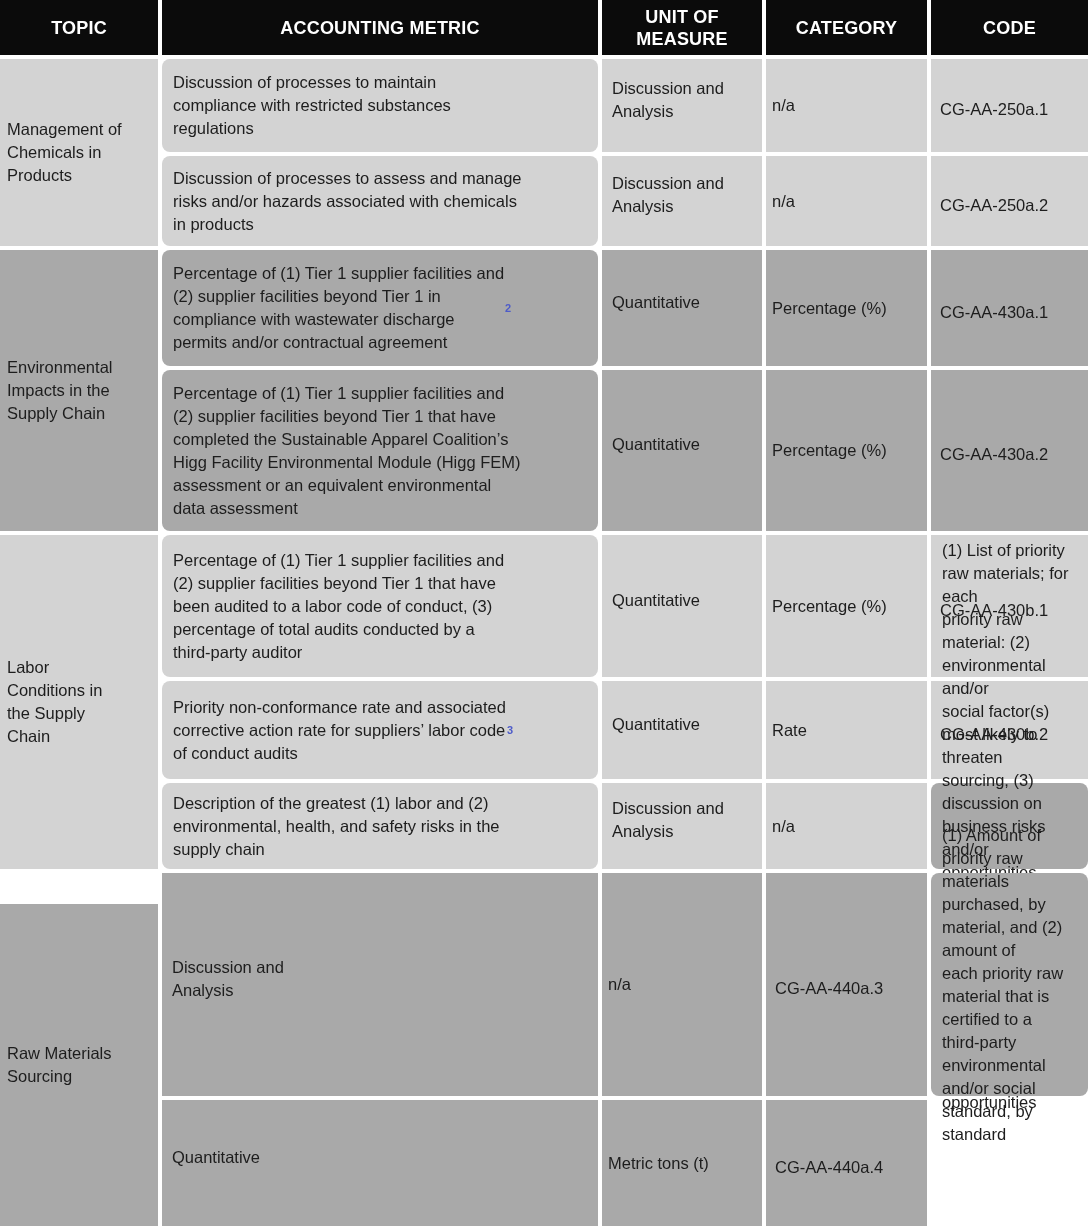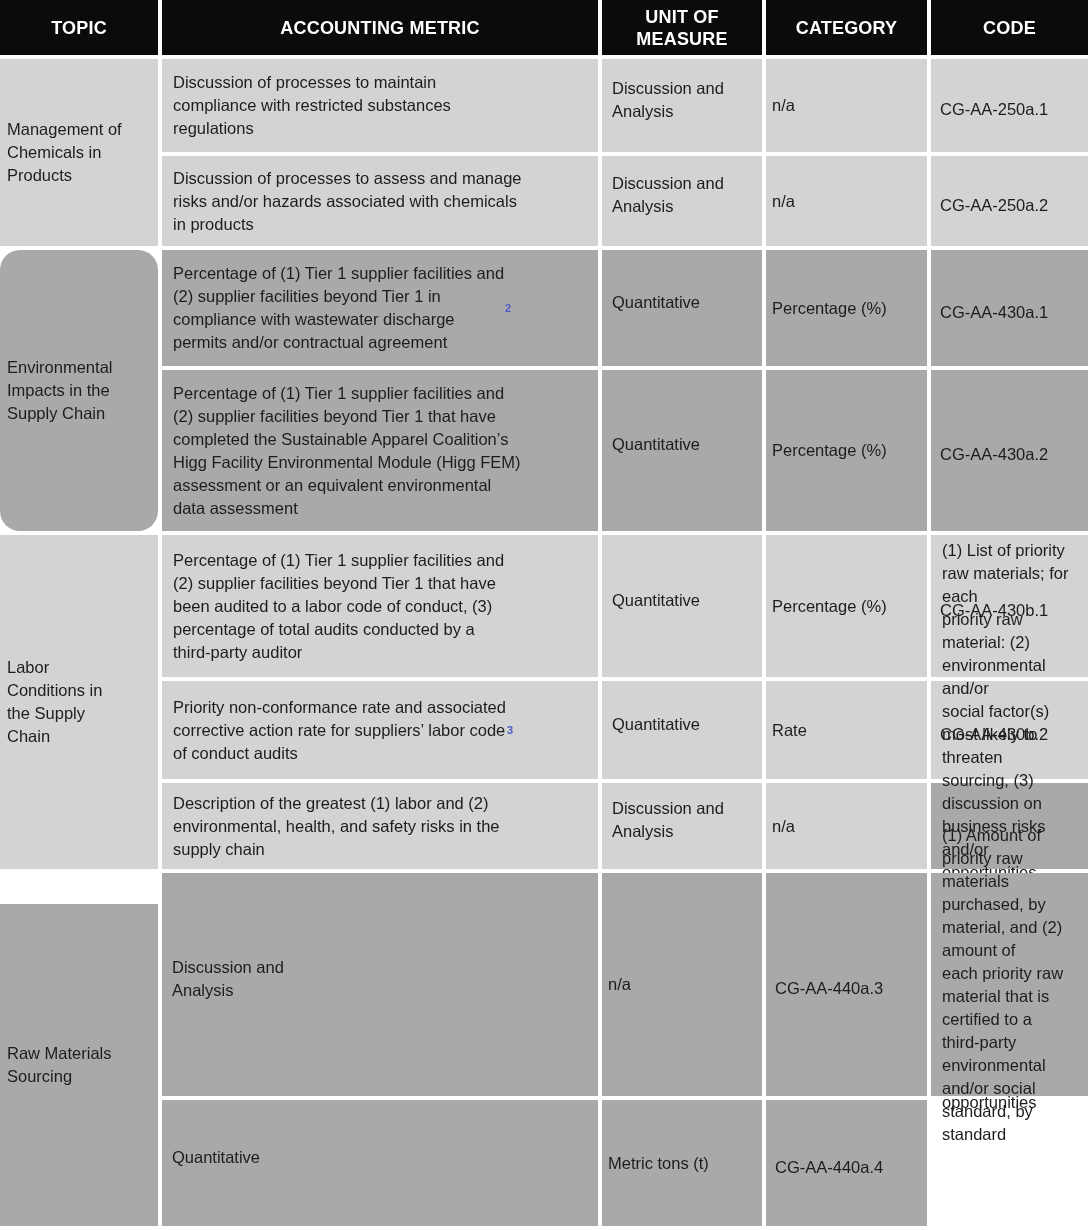--- a/index.html
+++ b/index.html
@@ -33,26 +33,26 @@
     font-size: 18px;
     line-height: 22px;
     justify-content: center;
     text-align: center;
     letter-spacing: 0.2px;
     white-space: pre-line;
   }
   .light { background: #d3d3d3; }
   .dark  { background: #a9a9a9; }
   .topic  { padding: 0 24px 0 7px; }
-  .metric { padding: 0 8px 0 11px; }
+  .metric { padding: 0 8px 0 11px; border-radius: 8px; }
   .cat    { padding: 0 8px 12px 10px; }
   .unit   { padding: 0 8px 0 6px; }
   .code   { padding: 8px 6px 0 9px; white-space: nowrap; }
   .t1 { grid-column: 1; grid-row: 2 / span 2; }
-  .t2 { grid-column: 1; grid-row: 4 / span 2; border-radius: 20px; }
+  .t2 { grid-column: 1; grid-row: 4 / span 2; }
   .t3 { grid-column: 1; grid-row: 6 / span 3; }
   .t4 { grid-column: 1; grid-row: 9 / span 2; margin-top: 31px; }
   sup.fn {
     color: #4d5bc9;
     font-size: 11px;
     line-height: 0;
     font-weight: bold;
     margin-left: 1px;
   }
   .mtext { display: inline; }

